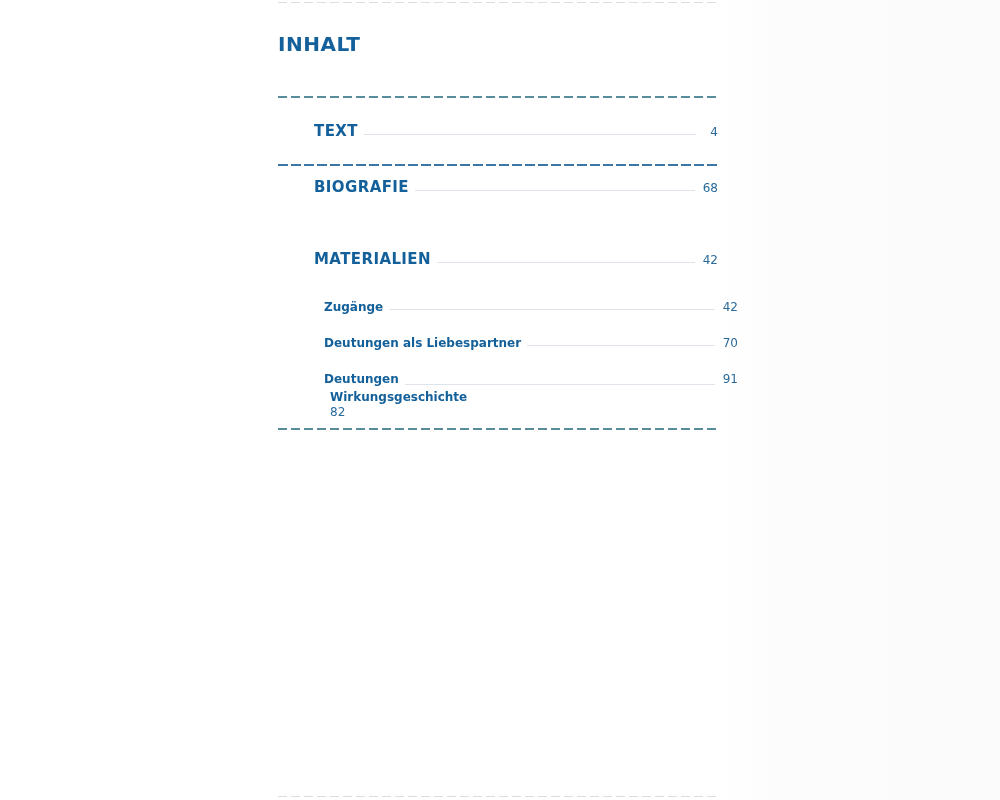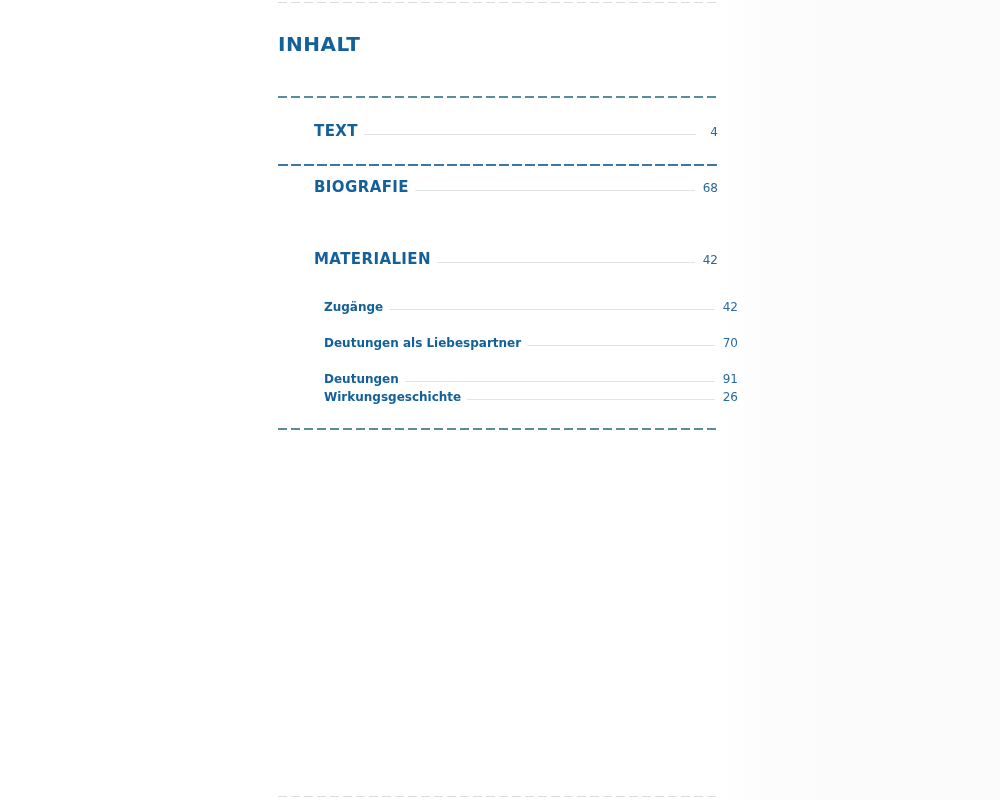--- a/index.html
+++ b/index.html
@@ -135,29 +135,29 @@
   </div>
 
 
   <div class="toc-row sub-row" style="top:336px;">
     <span class="label">Deutungen als Liebespartner</span>
     <span class="leader"></span>
     <span class="pagenum">70</span>
   </div>
 
 
-  <div class="toc-row sub-row" style="top:372px;">
+  <div class="toc-row sub-row" style="top:372px;align-items:flex-end;">
     <span class="label">Deutungen</span>
     <span class="leader"></span>
     <span class="pagenum">91</span>
   </div>
 
-  <div class="toc-row sub-row" style="top:390px;">
+  <div class="toc-row sub-row" style="top:390px;flex-direction:column;">
     <span class="label">Wirkungsgeschichte</span>
     <span class="leader"></span>
-    <span class="pagenum">26</span>
+    <span class="pagenum">82</span>
   </div>
 
   <div class="dash dash-teal" style="top:428px;"></div>
 
   <div class="dash dash-faint" style="top:796px;"></div>
 
 </div>
 
 </body></html>

